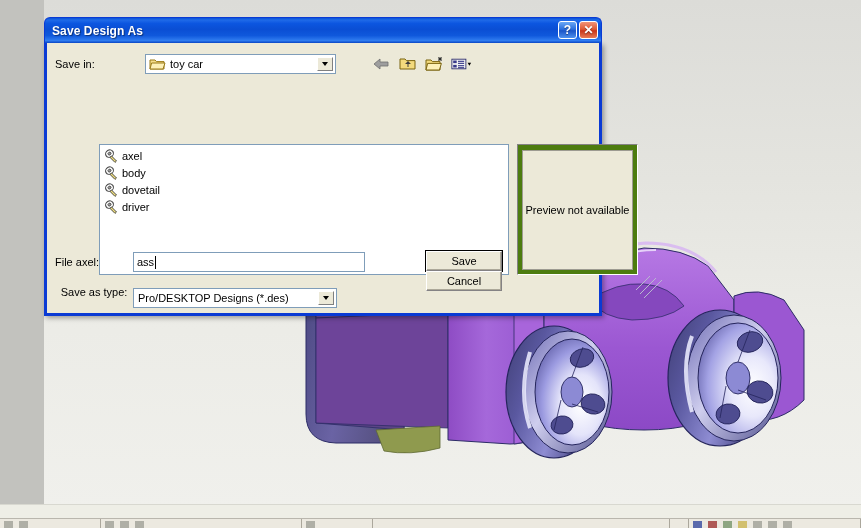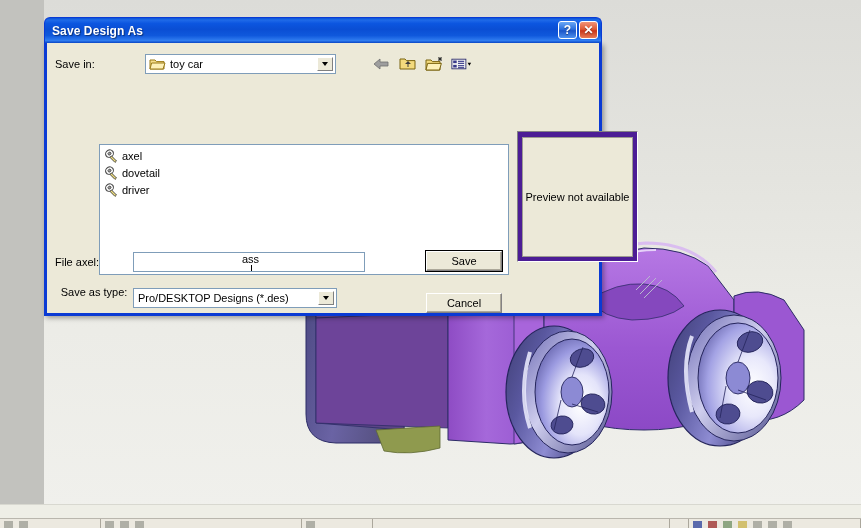--- a/index.html
+++ b/index.html
@@ -182,23 +182,23 @@
   .file-row {
     display: flex; align-items: center;
     height: 17px;
     padding-left: 2px;
     gap: 3px;
   }
   .file-name { font-size: 11px; color: #000; }
 
   
   #preview-outer {
-    position: absolute; left: 470px; top: 88px;
+    position: absolute; left: 470px; top: 101px;
     width: 121px; height: 131px;
-    background: #4c1d95;
+    background: #4d7c0f;
     border: 1px solid #fff;
     border-left-color: #848284; border-top-color: #848284;
     box-sizing: border-box;
     text-align: right;
   }
   #preview-inner {
     position: absolute; left: 4px; top: 5px;
     width: 111px; height: 120px;
     background: #ece9d8;
     border: 1px solid #9d9b91;
@@ -221,21 +221,20 @@
   .row-label { width: 78px; font-size: 11px; color: #000; }
   #fname-input {
     width: 232px; height: 20px;
     background: #fff;
     border: 1px solid #7f9db9;
     box-sizing: border-box;
     display: flex; align-items: center;
     padding-left: 3px;
     font-size: 11px; color: #000;
     position: relative;
-    flex-direction: column;
   }
   .caret {
     display: inline-block;
     width: 1px; height: 13px;
     background: #000;
     margin-left: 1px;
   }
   #savetype-combo { width: 204px; margin-top: 12px; }
 
   
@@ -244,21 +243,21 @@
     width: 76px; height: 20px;
     background: #ece9d8;
     border: 1px solid #fff;
     border-right-color: #848284; border-bottom-color: #848284;
     box-shadow: inset -1px -1px 0 #aca899;
     box-sizing: border-box;
     display: flex; align-items: center; justify-content: center;
     font-size: 11px; color: #000;
   }
   #save-button { left: 379px; top: 208px; outline: 1px solid #000; }
-  #cancel-button { left: 379px; top: 250px; text-align: right; }
+  #cancel-button { left: 379px; top: 228px; text-align: right; }
 
   .nodrag { user-select: none; }
 </style>
 </head>
 <body class="nodrag">
 
 <div id="desktop">
 
   <div id="viewport">
     <svg id="viewport-svg" width="817" height="508" viewBox="0 0 817 508">
@@ -456,20 +455,28 @@
           <path d="M7.5,7 L12.5,12 L11,13.4 L6,8.4 Z" fill="#f2e07a" stroke="#4a4a4a" stroke-width="1"></path>
         </svg>
         <span class="file-name">axel</span>
       </div>
       <div class="file-row">
         <svg width="15" height="14" viewBox="0 0 15 14">
           <ellipse cx="5.5" cy="4.6" rx="4" ry="3.6" fill="#fdfdfd" stroke="#4a4a4a" stroke-width="1.1" transform="rotate(-30 5.5 4.6)"></ellipse>
           <ellipse cx="5.5" cy="4.6" rx="1.6" ry="1.4" fill="#9a9a9a" stroke="#4a4a4a" stroke-width="0.8" transform="rotate(-30 5.5 4.6)"></ellipse>
           <path d="M7.5,7 L12.5,12 L11,13.4 L6,8.4 Z" fill="#f2e07a" stroke="#4a4a4a" stroke-width="1"></path>
         </svg>
+        <span class="file-name">body</span>
+      </div>
+      <div class="file-row">
+        <svg width="15" height="14" viewBox="0 0 15 14">
+          <ellipse cx="5.5" cy="4.6" rx="4" ry="3.6" fill="#fdfdfd" stroke="#4a4a4a" stroke-width="1.1" transform="rotate(-30 5.5 4.6)"></ellipse>
+          <ellipse cx="5.5" cy="4.6" rx="1.6" ry="1.4" fill="#9a9a9a" stroke="#4a4a4a" stroke-width="0.8" transform="rotate(-30 5.5 4.6)"></ellipse>
+          <path d="M7.5,7 L12.5,12 L11,13.4 L6,8.4 Z" fill="#f2e07a" stroke="#4a4a4a" stroke-width="1"></path>
+        </svg>
         <span class="file-name">dovetail</span>
       </div>
       <div class="file-row">
         <svg width="15" height="14" viewBox="0 0 15 14">
           <ellipse cx="5.5" cy="4.6" rx="4" ry="3.6" fill="#fdfdfd" stroke="#4a4a4a" stroke-width="1.1" transform="rotate(-30 5.5 4.6)"></ellipse>
           <ellipse cx="5.5" cy="4.6" rx="1.6" ry="1.4" fill="#9a9a9a" stroke="#4a4a4a" stroke-width="0.8" transform="rotate(-30 5.5 4.6)"></ellipse>
           <path d="M7.5,7 L12.5,12 L11,13.4 L6,8.4 Z" fill="#f2e07a" stroke="#4a4a4a" stroke-width="1"></path>
         </svg>
         <span class="file-name">driver</span>
       </div>

